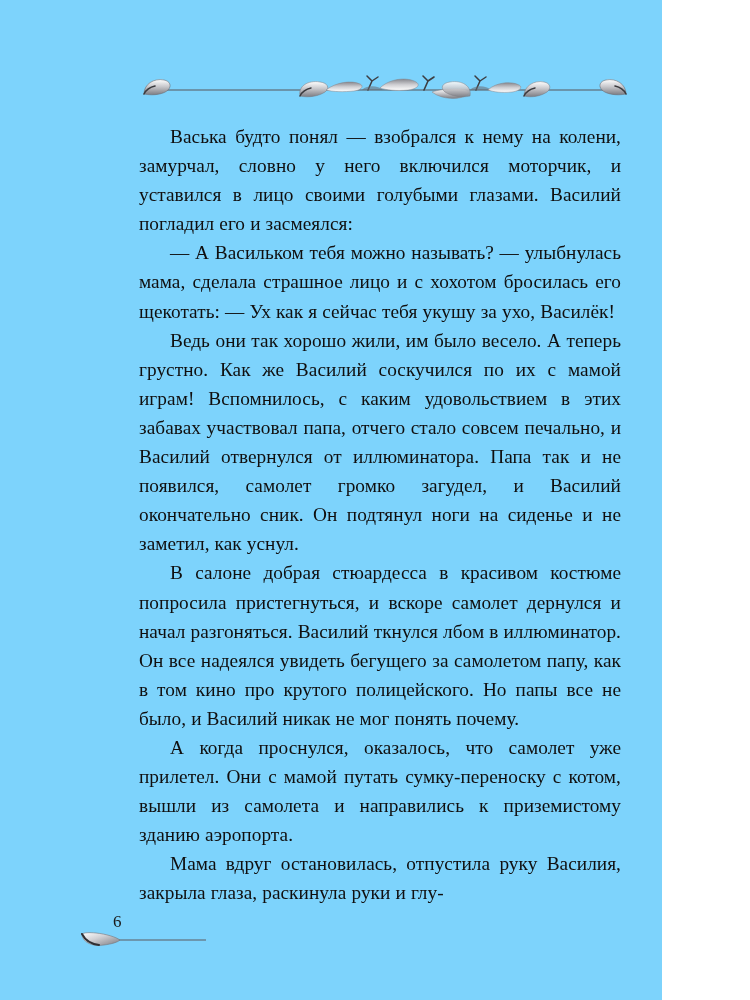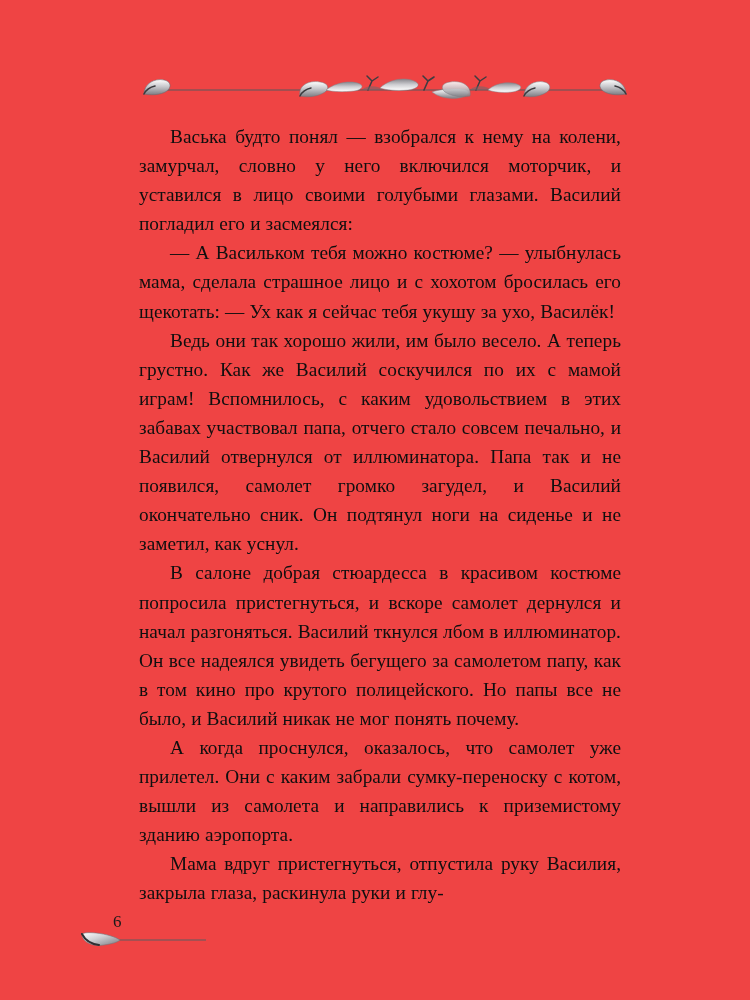--- a/index.html
+++ b/index.html
@@ -2,23 +2,23 @@
 <html><head>
 <meta charset="utf-8">
 <style>
   html, body {
     margin: 0;
     padding: 0;
     background: #ffffff;
   }
   .page {
     position: relative;
-    width: 750px;
+    width: 662px;
     height: 1000px;
-    background: #ef4444;
+    background: #7dd3fc;
     overflow: hidden;
     font-family: "Liberation Serif", "DejaVu Serif", serif;
   }
 
   
   .header-ornament {
     position: absolute;
     left: 140px;
     top: 72px;
     width: 490px;
@@ -121,25 +121,25 @@
 
       <path d="M 330 24 C 332 14, 322 8, 310 10 C 302 11, 300 16, 305 20 C 311 24, 321 26, 330 24 Z" fill="url(#leafGradA)" stroke="#76767c" stroke-width="0.5" opacity="0.9"></path>
 
       <path d="M 384 24 C 384 14, 394 8, 404 10 C 410 11, 412 16, 407 20 C 401 24, 392 26, 384 24 Z" fill="url(#leafGradA)" stroke="#76767c" stroke-width="0.5"></path>
       <path d="M 384 24 C 386 20, 390 17, 395 16" fill="none" stroke="#3a3a3e" stroke-width="1.5" stroke-linecap="round"></path>
     </svg>
   </div>
 
   <div class="text-column">
     <p class="para">Васька будто понял — взобрался к нему на колени, замурчал, словно у него включился моторчик, и уставился в лицо своими голубыми глазами. Василий погладил его и засмеялся:</p>
-    <p class="para dialog">— А Васильком тебя можно костюме? — улыбнулась мама, сделала страшное лицо и с хохотом бросилась его щекотать: — Ух как я сейчас тебя укушу за ухо, Василёк!</p>
+    <p class="para dialog">— А Васильком тебя можно называть? — улыбнулась мама, сделала страшное лицо и с хохотом бросилась его щекотать: — Ух как я сейчас тебя укушу за ухо, Василёк!</p>
     <p class="para">Ведь они так хорошо жили, им было весело. А теперь грустно. Как же Василий соскучился по их с мамой играм! Вспомнилось, с каким удовольствием в этих забавах участвовал папа, отчего стало совсем печально, и Василий отвернулся от иллюминатора. Папа так и не появился, самолет громко загудел, и Василий окончательно сник. Он подтянул ноги на сиденье и не заметил, как уснул.</p>
     <p class="para">В салоне добрая стюардесса в красивом костюме попросила пристегнуться, и вскоре самолет дернулся и начал разгоняться. Василий ткнулся лбом в иллюминатор. Он все надеялся увидеть бегущего за самолетом папу, как в том кино про крутого полицейского. Но папы все не было, и Василий никак не мог понять почему.</p>
-    <p class="para">А когда проснулся, оказалось, что самолет уже прилетел. Они с каким забрали сумку-переноску с котом, вышли из самолета и направились к приземистому зданию аэропорта.</p>
-    <p class="para">Мама вдруг пристегнуться, отпустила руку Василия, закрыла глаза, раскинула руки и глу-</p>
+    <p class="para">А когда проснулся, оказалось, что самолет уже прилетел. Они с мамой путать сумку-переноску с котом, вышли из самолета и направились к приземистому зданию аэропорта.</p>
+    <p class="para">Мама вдруг остановилась, отпустила руку Василия, закрыла глаза, раскинула руки и глу-</p>
   </div>
 
   <div class="footer">
     <div class="page-number">6</div>
     <div class="footer-flourish">
       <svg viewBox="0 0 150 24" width="150" height="24" xmlns="http://www.w3.org/2000/svg">
         <defs>
           <linearGradient id="footLeaf" x1="0" y1="0" x2="1" y2="1">
             <stop offset="0%" stop-color="#ffffff"></stop>
             <stop offset="40%" stop-color="#d2d2d6"></stop>

